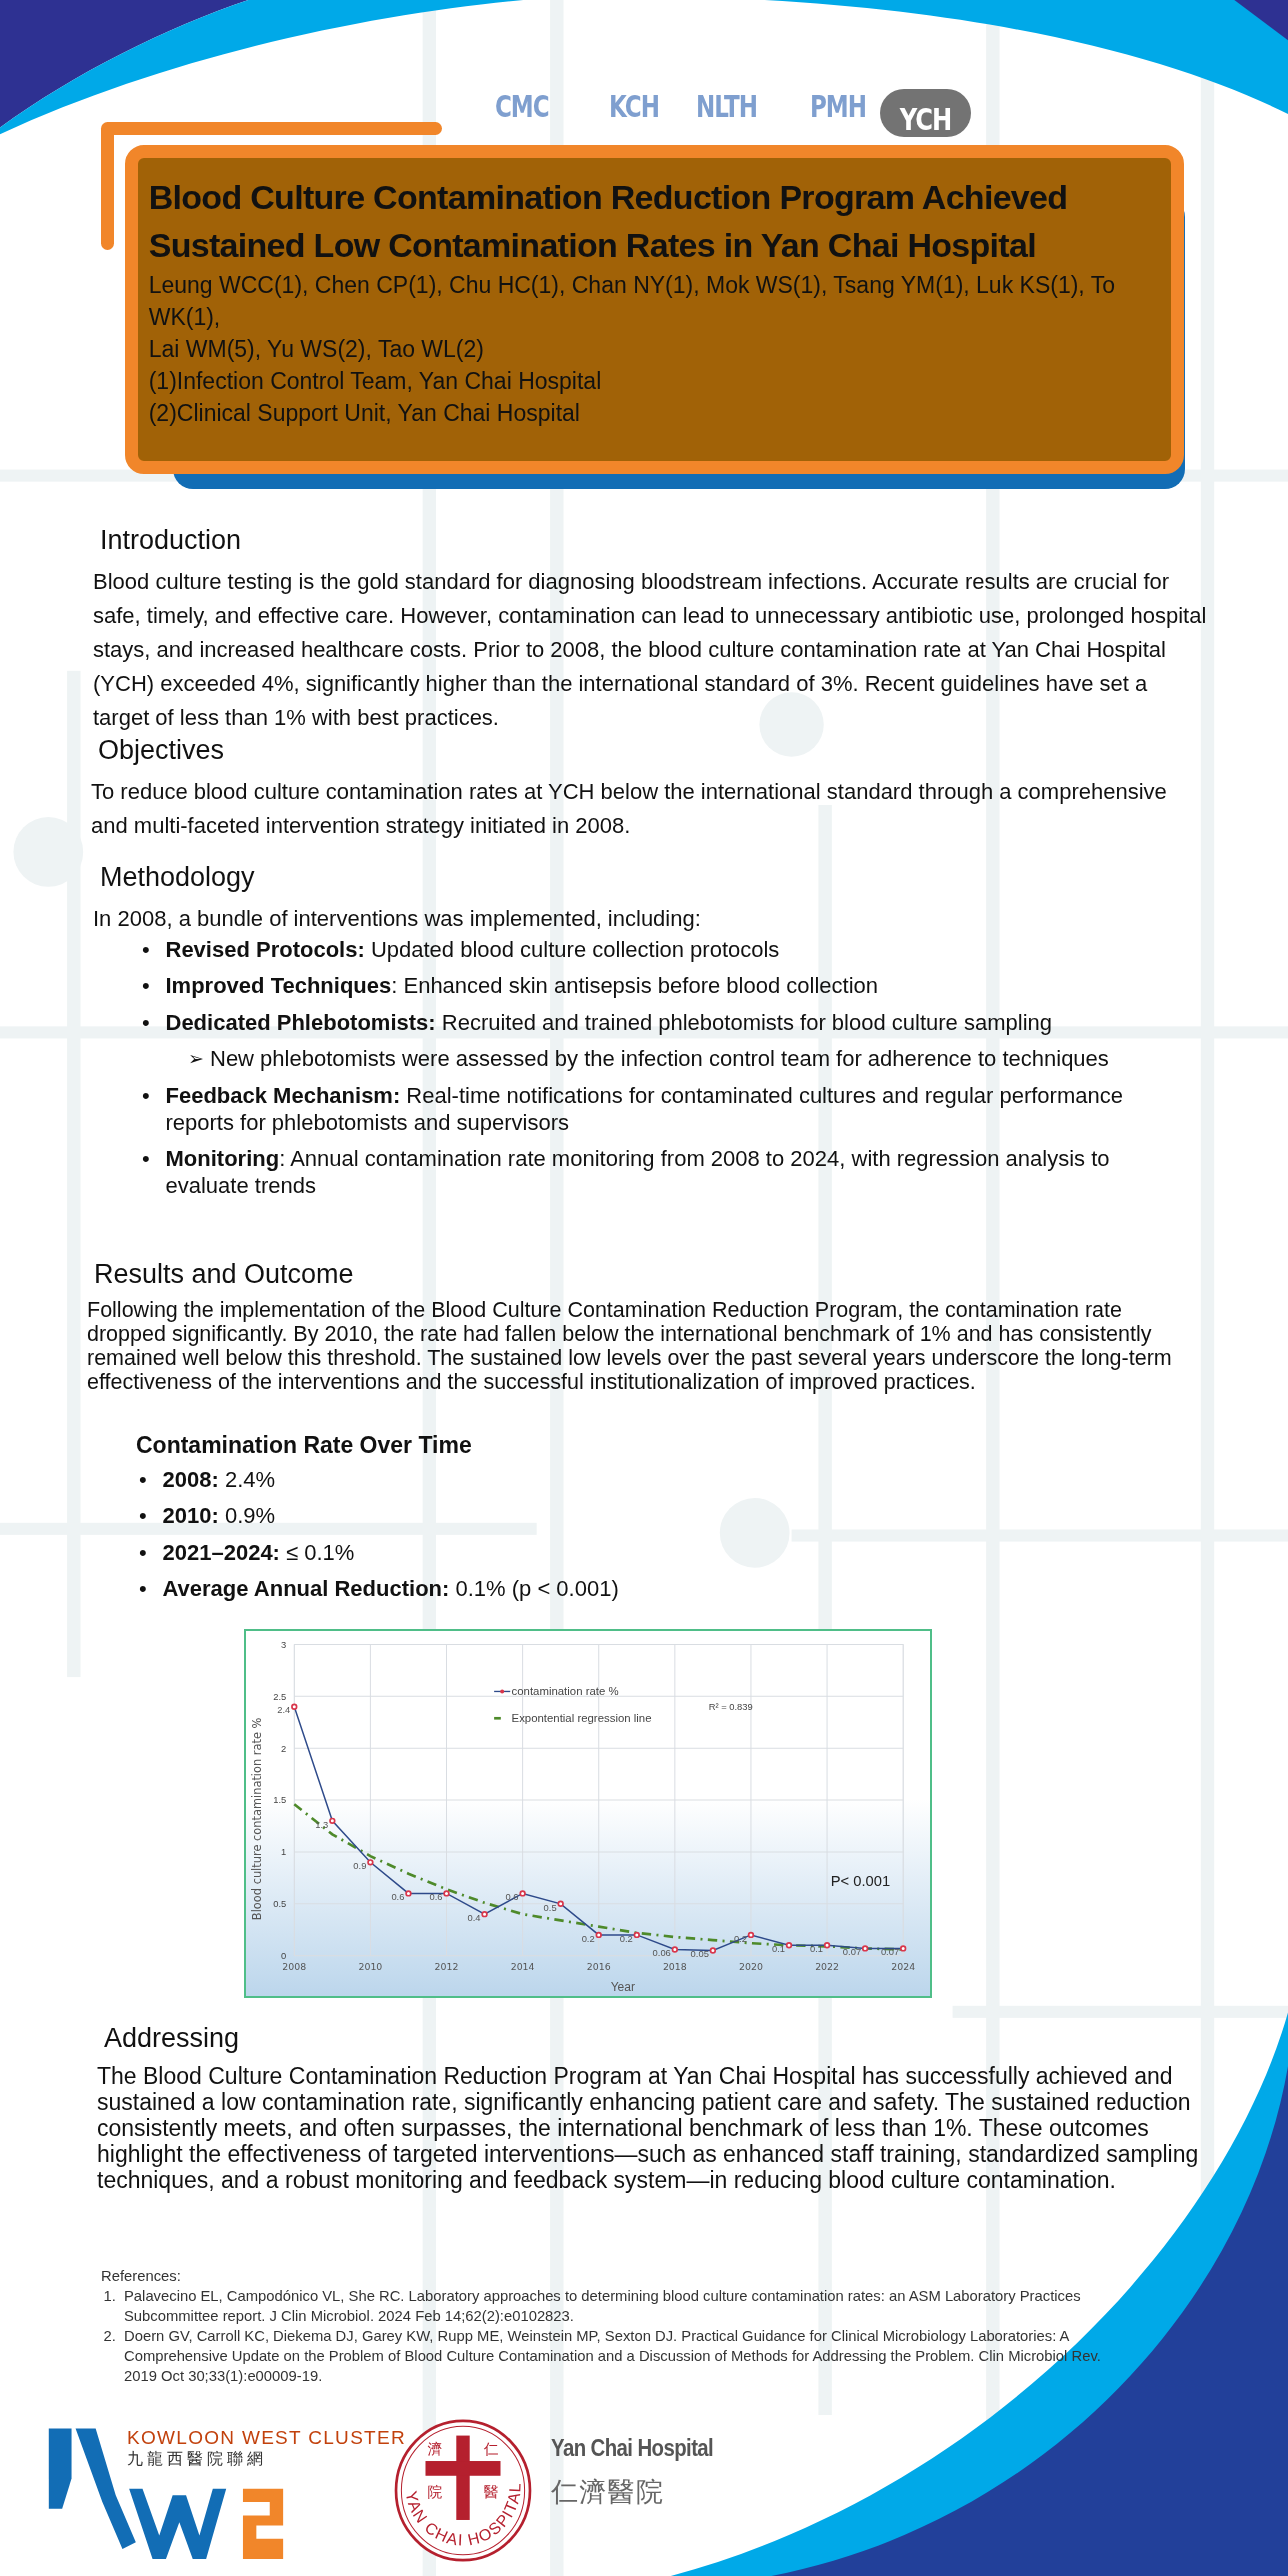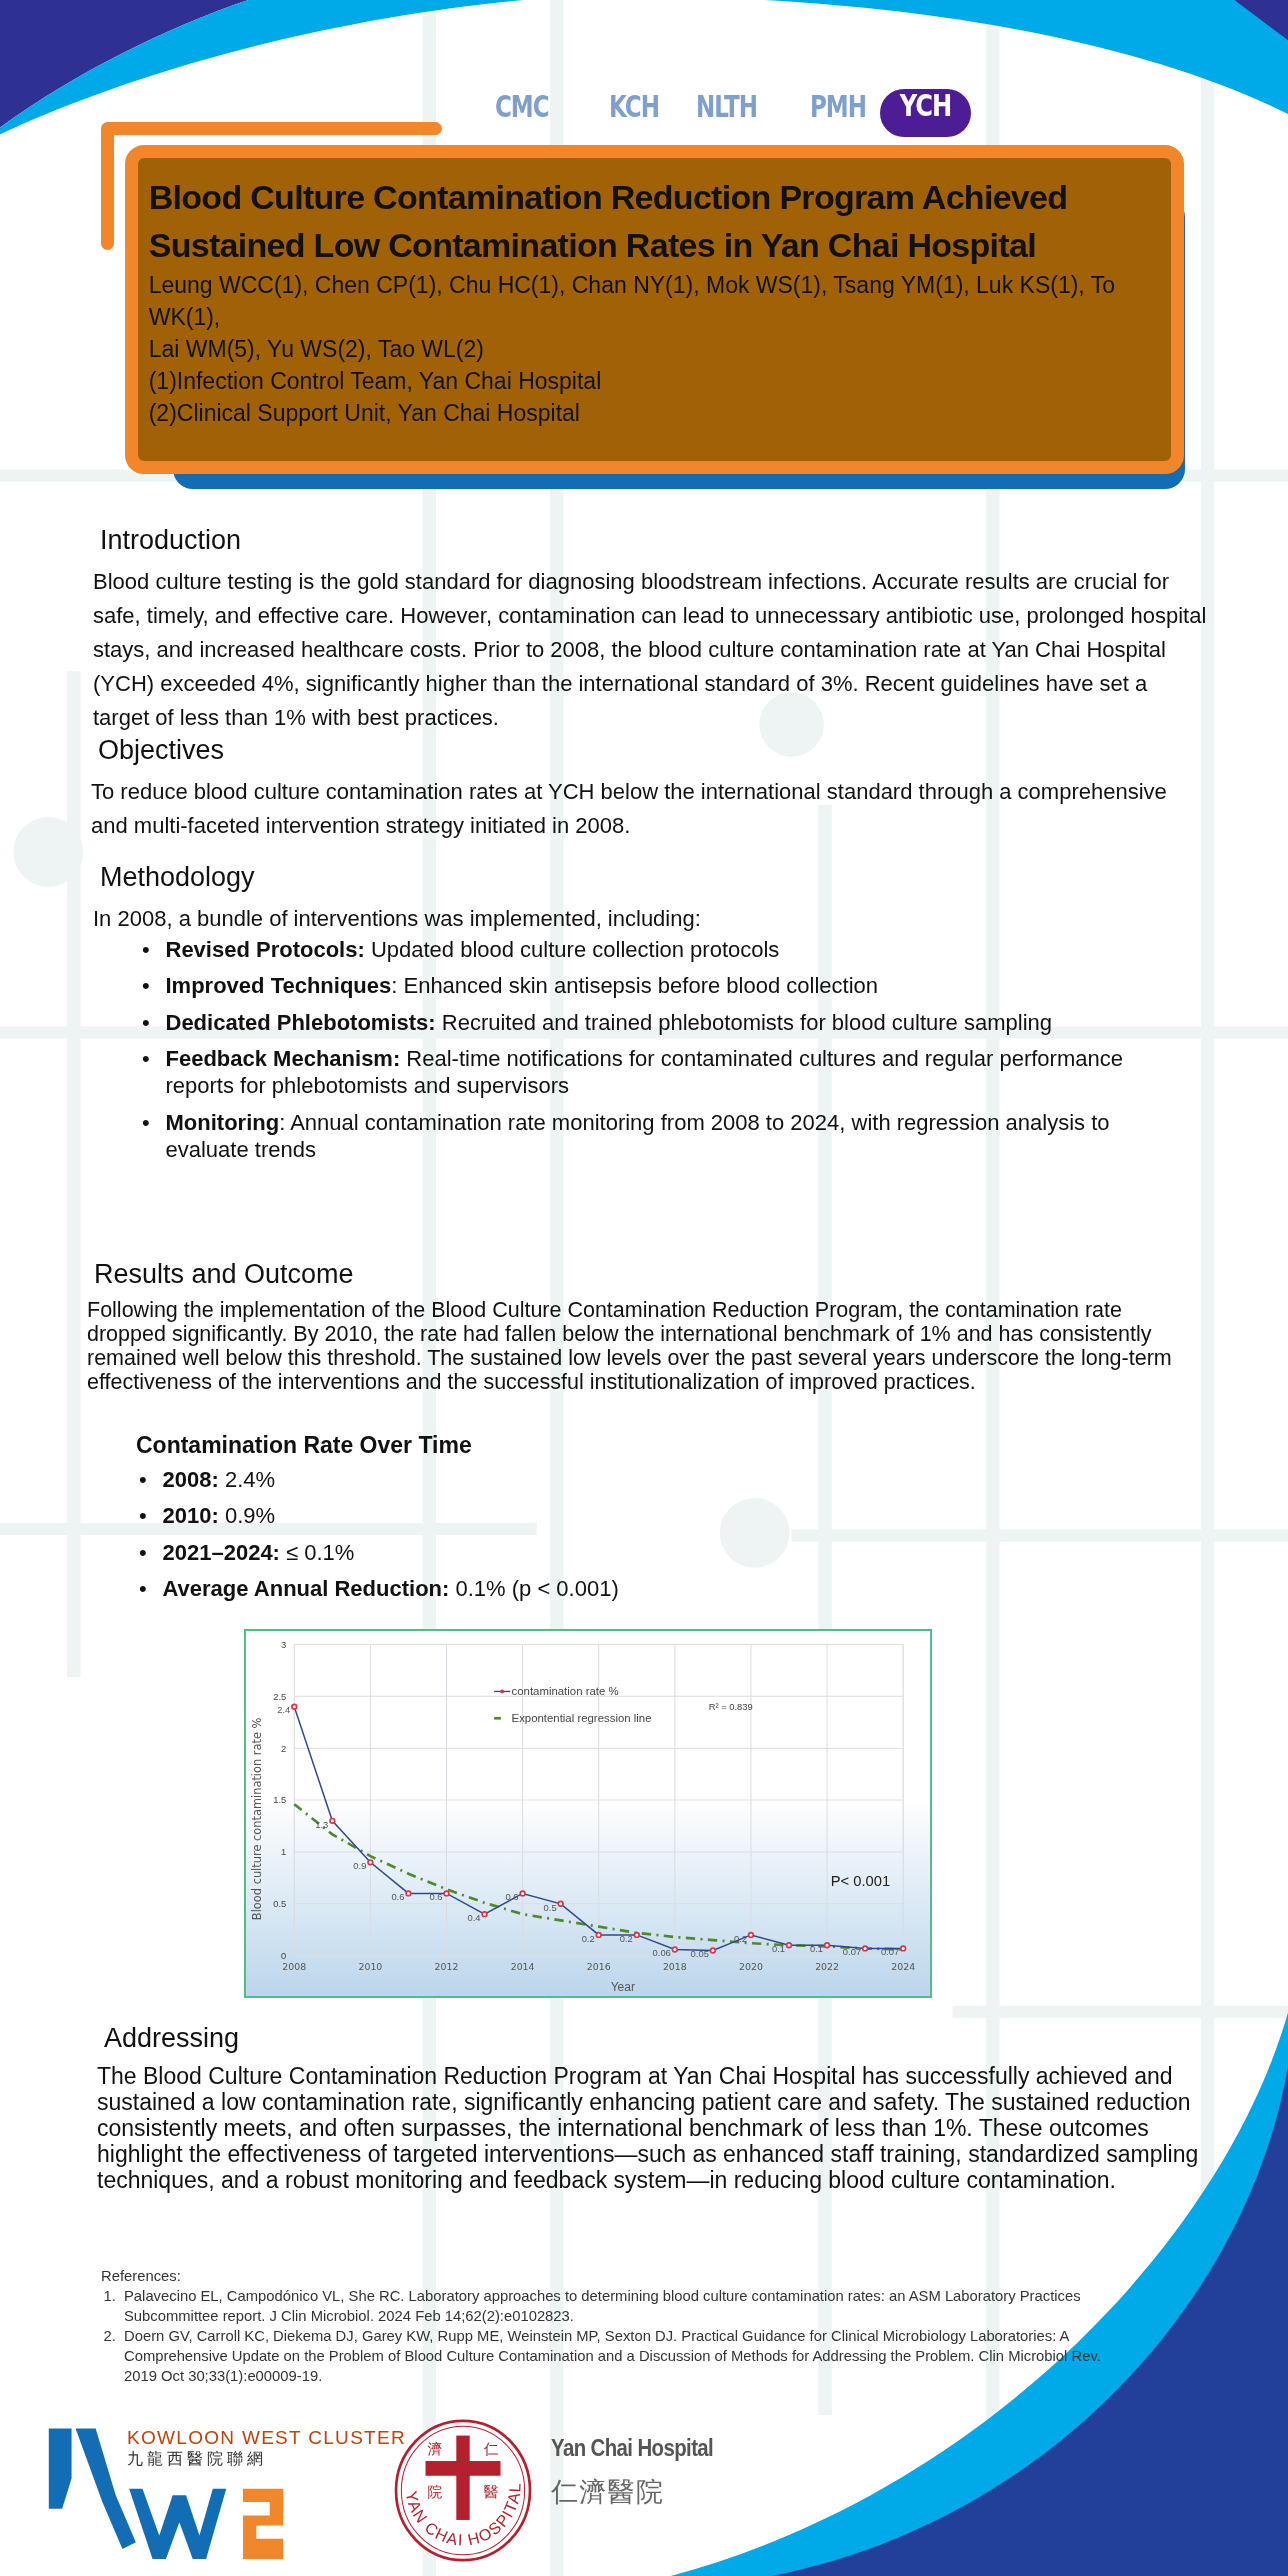--- a/index.html
+++ b/index.html
@@ -3,21 +3,21 @@
 <meta charset="utf-8">
 <style>
   html, body { margin: 0; padding: 0; }
   body { width: 1288px; height: 2576px; position: relative; overflow: hidden; background: #ffffff; font-family: "Liberation Sans", sans-serif; color: #111; }
   .bg-deco { position: absolute; left: 0; top: 0; width: 1288px; height: 2576px; }
   .abs { position: absolute; }
 
   
   .tabs { position: absolute; left: 495px; top: 90px; display: flex; align-items: center; gap: 0; }
   .tab { font-family: "DejaVu Sans", sans-serif; font-weight: bold; font-size: 29.5px; color: #7f9fcf; letter-spacing: -1.3px; transform: scaleX(0.78); transform-origin: left center; display: inline-block; }
-  .tab-active { position: absolute; left: 880px; top: 89px; width: 91px; height: 48px; background: #4c1d95; border-radius: 24px; display: flex; align-items: flex-start; justify-content: center; }
+  .tab-active { position: absolute; left: 880px; top: 89px; width: 91px; height: 48px; background: #737373; border-radius: 24px; display: flex; align-items: flex-end; justify-content: center; }
   .tab-active span { color: #fff; font-family: "DejaVu Sans", sans-serif; font-weight: bold; font-size: 29.5px; letter-spacing: -1.3px; transform: scaleX(0.82); display: inline-block; }
 
   
   .orange-bar { position: absolute; left: 101px; top: 122px; width: 341px; height: 13.4px; background: #f1862a; border-radius: 6.7px 6.7px 6.7px 0; }
   .orange-left { position: absolute; left: 101px; top: 129px; width: 13.4px; height: 121px; background: #f1862a; border-radius: 0 0 6.7px 6.7px; }
   .blue-card { position: absolute; left: 173px; top: 197px; width: 1012px; height: 292px; background: #126db5; border-radius: 20px; }
   .title-card { position: absolute; left: 125px; top: 145px; width: 1022px; height: 288px; background: #a16207; border: 13.4px solid #f1862a; border-radius: 19px; padding: 14.8px 0 0 10.7px; box-sizing: content-box; }
   .title-card h1 { margin: 0; font-size: 34px; line-height: 48px; font-weight: bold; letter-spacing: -0.7px; }
   .title-card p { margin: 0; font-size: 23px; line-height: 32px; }
 
@@ -104,20 +104,21 @@
 
 <h2 class="section-h" style="left:91px;top:728px">Objectives</h2>
 <p class="para" style="left:91px;top:775px;width:1100px">To reduce blood culture contamination rates at YCH below the international standard through a comprehensive and multi-faceted intervention strategy initiated in 2008.</p>
 
 <h2 class="section-h" style="left:93px;top:855px">Methodology</h2>
 <p class="para" style="left:93px;top:902px">In 2008, a bundle of interventions was implemented, including:</p>
 <ul class="bul" style="left:142px;top:936px;width:1033px">
   <li><b>Revised Protocols:</b><span> Updated blood culture collection protocols</span></li>
   <li><b>Improved Techniques</b><span>: Enhanced skin antisepsis before blood collection</span></li>
   <li><b>Dedicated Phlebotomists:</b><span> Recruited and trained phlebotomists for blood culture sampling</span></li>
+  <li class="sub"><span>New phlebotomists were assessed by the infection control team for adherence to techniques</span></li>
   <li><b>Feedback Mechanism:</b><span> Real-time notifications for contaminated cultures and regular performance reports for phlebotomists and supervisors</span></li>
   <li><b>Monitoring</b><span>: Annual contamination rate monitoring from 2008 to 2024, with regression analysis to evaluate trends</span></li>
 </ul>
 
 <h2 class="section-h" style="left:87px;top:1252px">Results and Outcome</h2>
 <p class="para" style="left:87px;top:1298px;width:1100px;font-size:21.5px;line-height:24px">Following the implementation of the Blood Culture Contamination Reduction Program, the contamination rate dropped significantly. By 2010, the rate had fallen below the international benchmark of 1% and has consistently remained well below this threshold. The sustained low levels over the past several years underscore the long-term effectiveness of the interventions and the successful institutionalization of improved practices.</p>
 <div class="abs" style="left:136px;top:1432px;font-size:23px;font-weight:bold">Contamination Rate Over Time</div>
 <ul class="bul stats" style="left:139px;top:1466px;width:671px">
   <li><b>2008:</b><span> 2.4%</span></li>
   <li><b>2010:</b><span> 0.9%</span></li>

